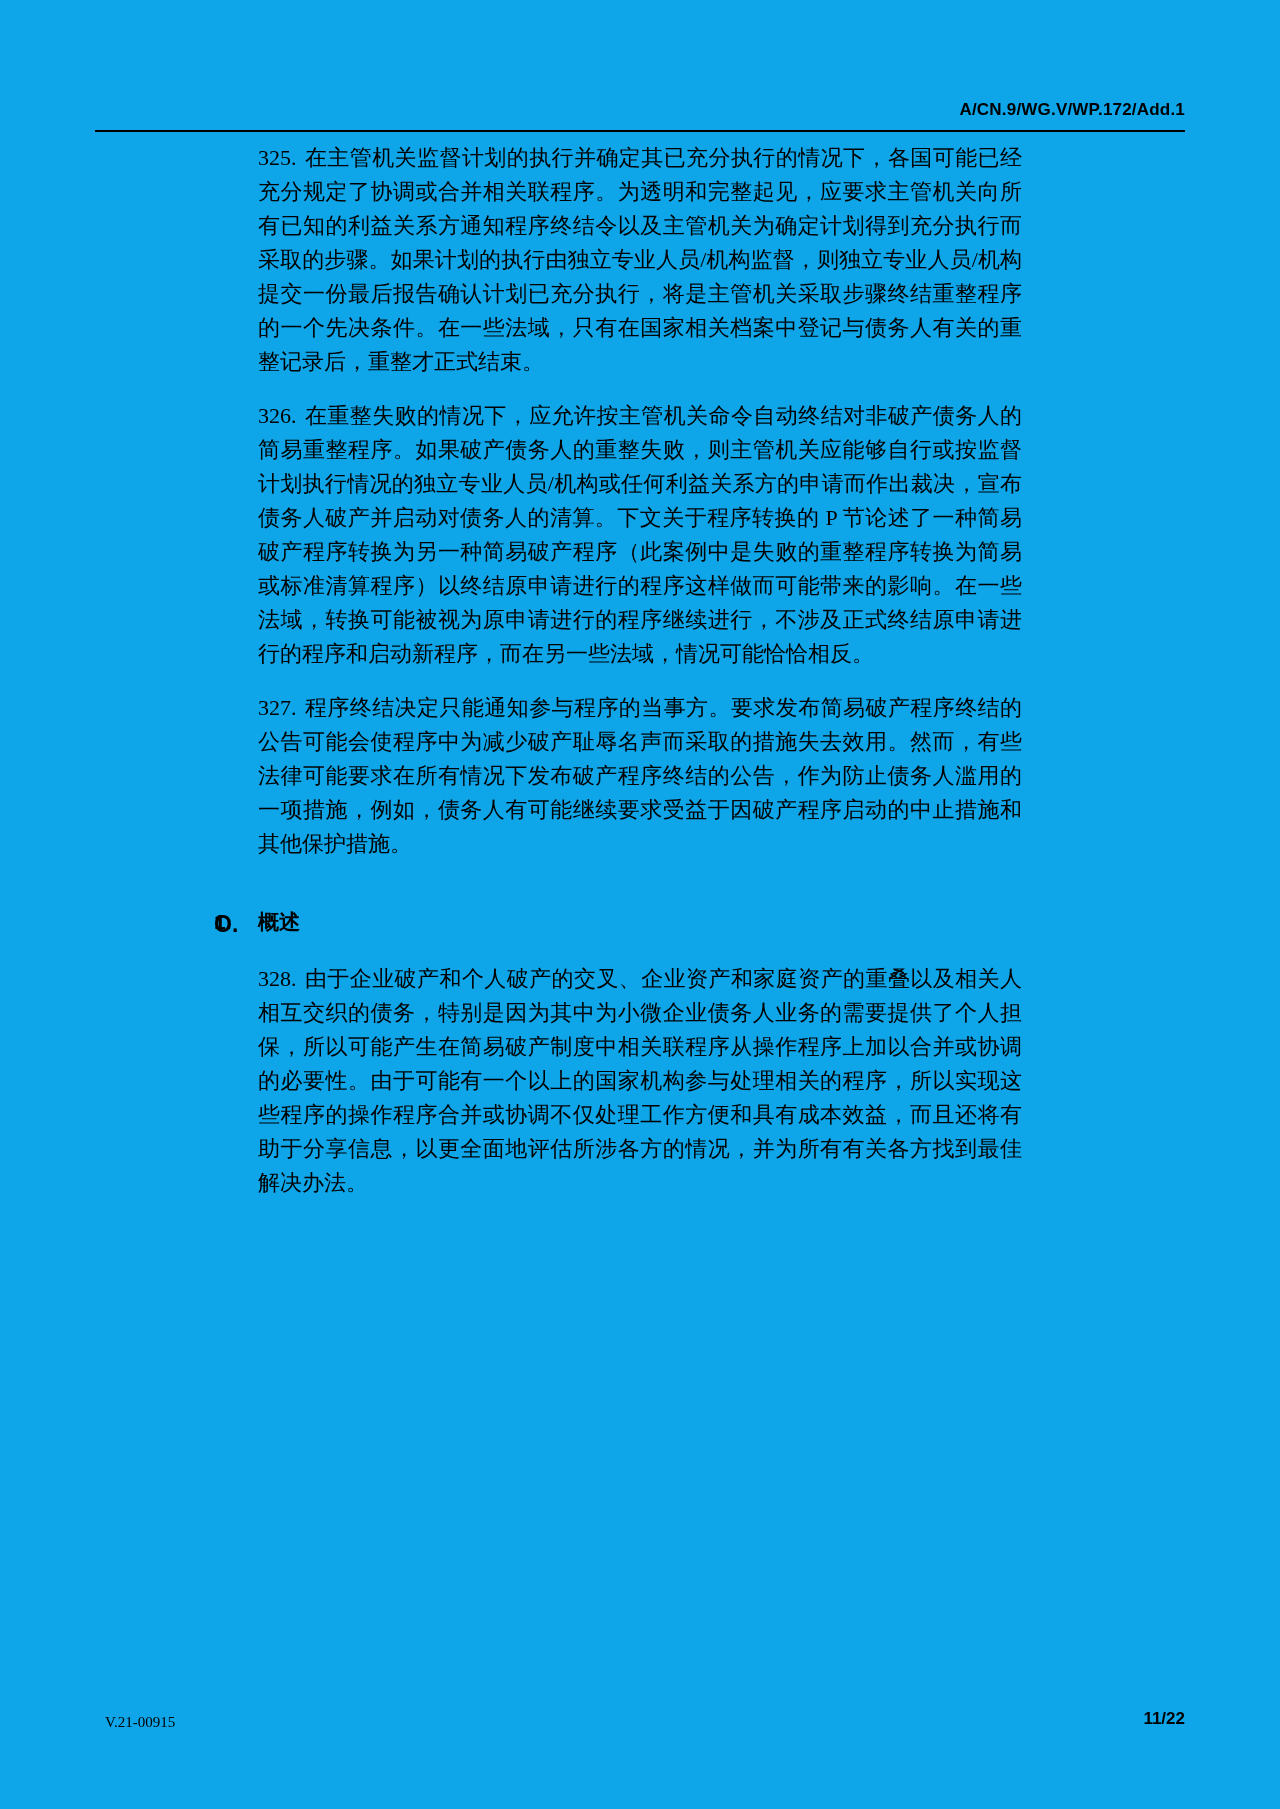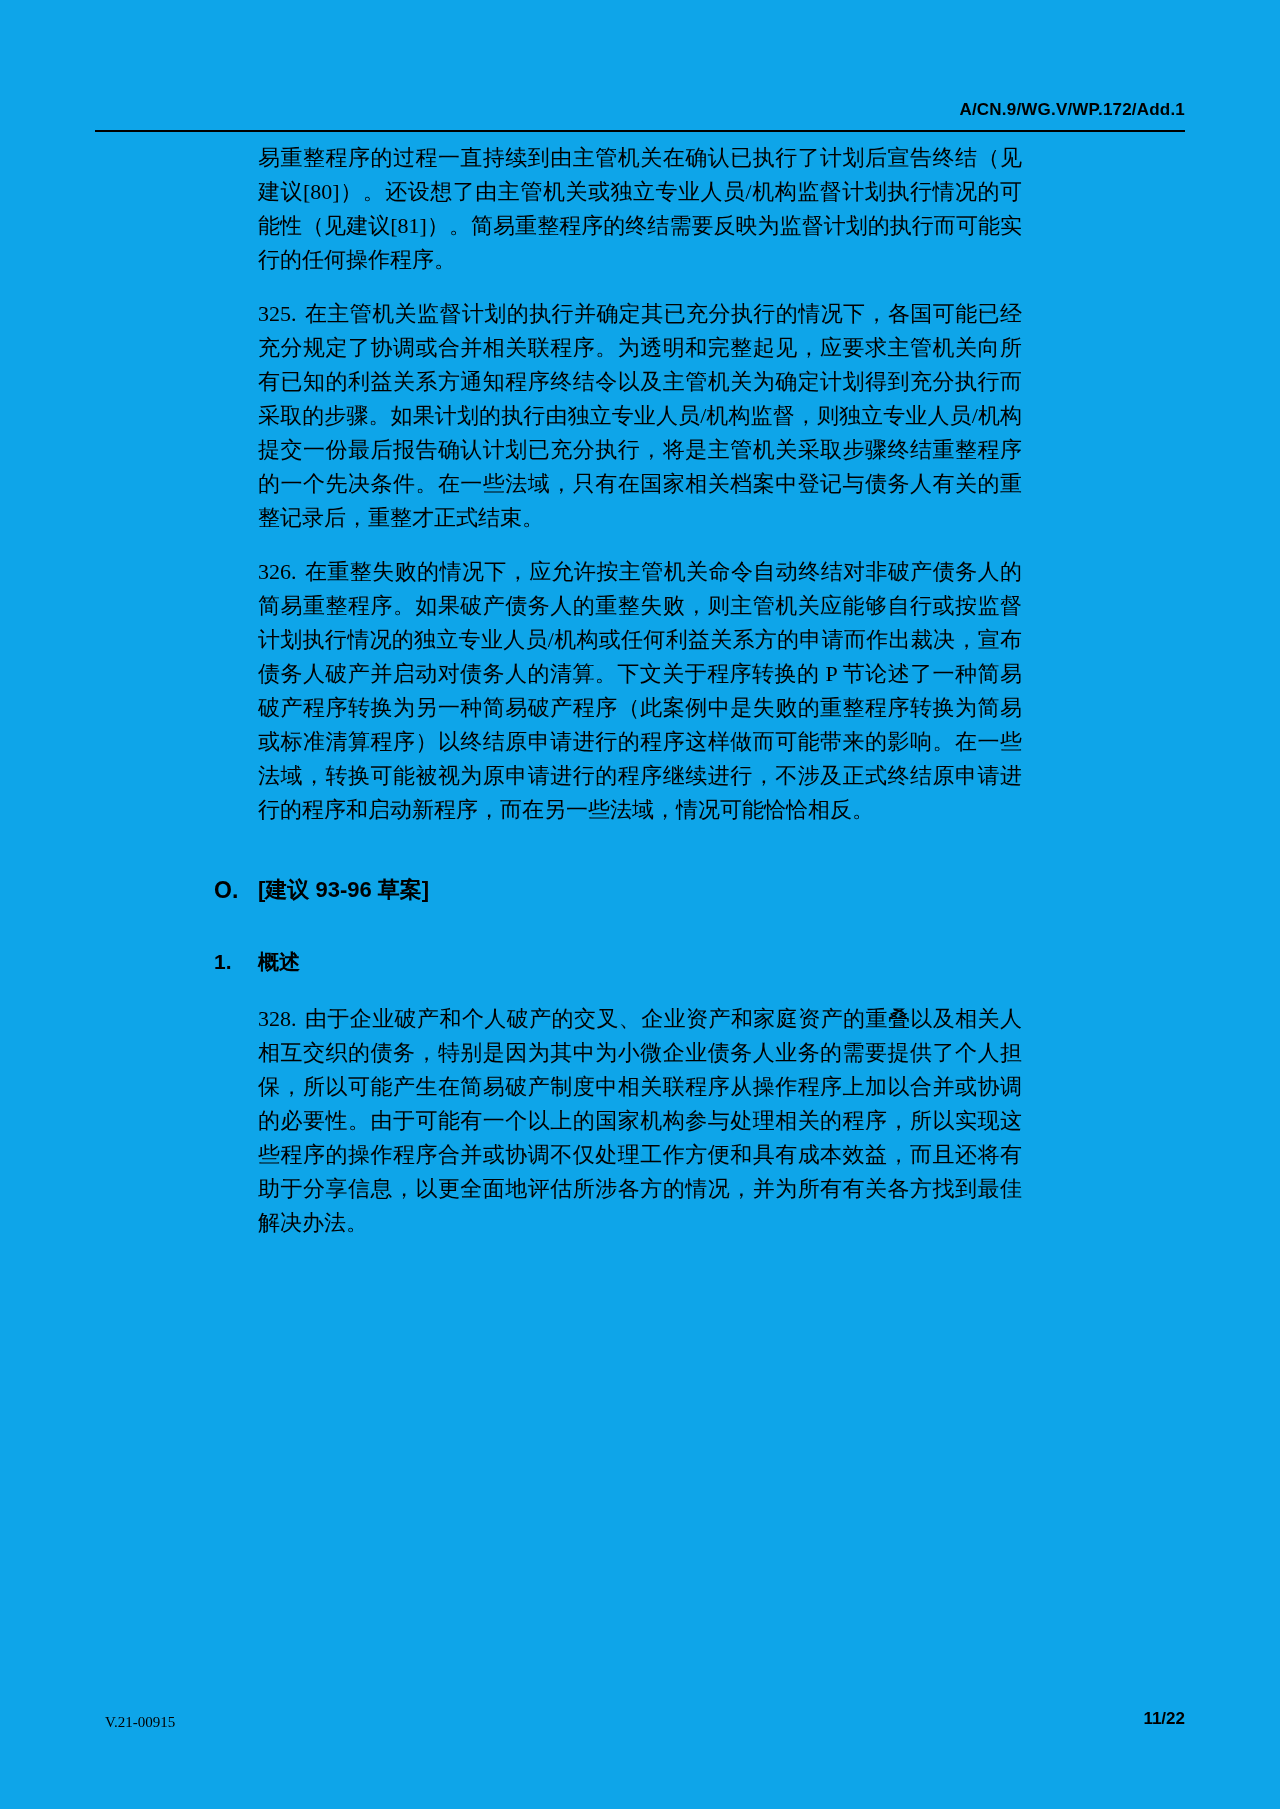--- a/index.html
+++ b/index.html
@@ -97,30 +97,29 @@
 </head>
 <body>
 
 <div class="page">
 
   <div class="doc-symbol">A/CN.9/WG.V/WP.172/Add.1</div>
   <div class="header-rule"></div>
 
   <div class="content">
 
-    <p class="para"><span>易重整程序的过程一直持续到由主管机关在确认已执行了计划后宣告终结（见建议[80]）。还设想了由主管机关或独立专业人员/机构监督计划执行情况的可能性（见建议[81]）。简易重整程序的终结需要反映为监督计划的执行而可能实行的任何操作程序。</span></p>
 
     <p class="para"><span class="pnum">325.</span><span>在主管机关监督计划的执行并确定其已充分执行的情况下，各国可能已经充分规定了协调或合并相关联程序。为透明和完整起见，应要求主管机关向所有已知的利益关系方通知程序终结令以及主管机关为确定计划得到充分执行而采取的步骤。如果计划的执行由独立专业人员/机构监督，则独立专业人员/机构提交一份最后报告确认计划已充分执行，将是主管机关采取步骤终结重整程序的一个先决条件。在一些法域，只有在国家相关档案中登记与债务人有关的重整记录后，重整才正式结束。</span></p>
 
     <p class="para"><span class="pnum">326.</span><span>在重整失败的情况下，应允许按主管机关命令自动终结对非破产债务人的简易重整程序。如果破产债务人的重整失败，则主管机关应能够自行或按监督计划执行情况的独立专业人员/机构或任何利益关系方的申请而作出裁决，宣布债务人破产并启动对债务人的清算。下文关于程序转换的 P 节论述了一种简易破产程序转换为另一种简易破产程序（此案例中是失败的重整程序转换为简易或标准清算程序）以终结原申请进行的程序这样做而可能带来的影响。在一些法域，转换可能被视为原申请进行的程序继续进行，不涉及正式终结原申请进行的程序和启动新程序，而在另一些法域，情况可能恰恰相反。</span></p>
 
+    <p class="para"><span class="pnum">327.</span><span>程序终结决定只能通知参与程序的当事方。要求发布简易破产程序终结的公告可能会使程序中为减少破产耻辱名声而采取的措施失去效用。然而，有些法律可能要求在所有情况下发布破产程序终结的公告，作为防止债务人滥用的一项措施，例如，债务人有可能继续要求受益于因破产程序启动的中止措施和其他保护措施。</span></p>
 
     <div class="section-heading">
       <span class="h-num">O.</span>
-      <div class="section-subtitle">[建议 93-96 草案]</div>
     </div>
 
     <div class="sub-heading">
       <span class="h-num">1.</span>
       <span>概述</span>
     </div>
 
     <p class="para"><span class="pnum">328.</span><span>由于企业破产和个人破产的交叉、企业资产和家庭资产的重叠以及相关人相互交织的债务，特别是因为其中为小微企业债务人业务的需要提供了个人担保，所以可能产生在简易破产制度中相关联程序从操作程序上加以合并或协调的必要性。由于可能有一个以上的国家机构参与处理相关的程序，所以实现这些程序的操作程序合并或协调不仅处理工作方便和具有成本效益，而且还将有助于分享信息，以更全面地评估所涉各方的情况，并为所有有关各方找到最佳解决办法。</span></p>
 
 

